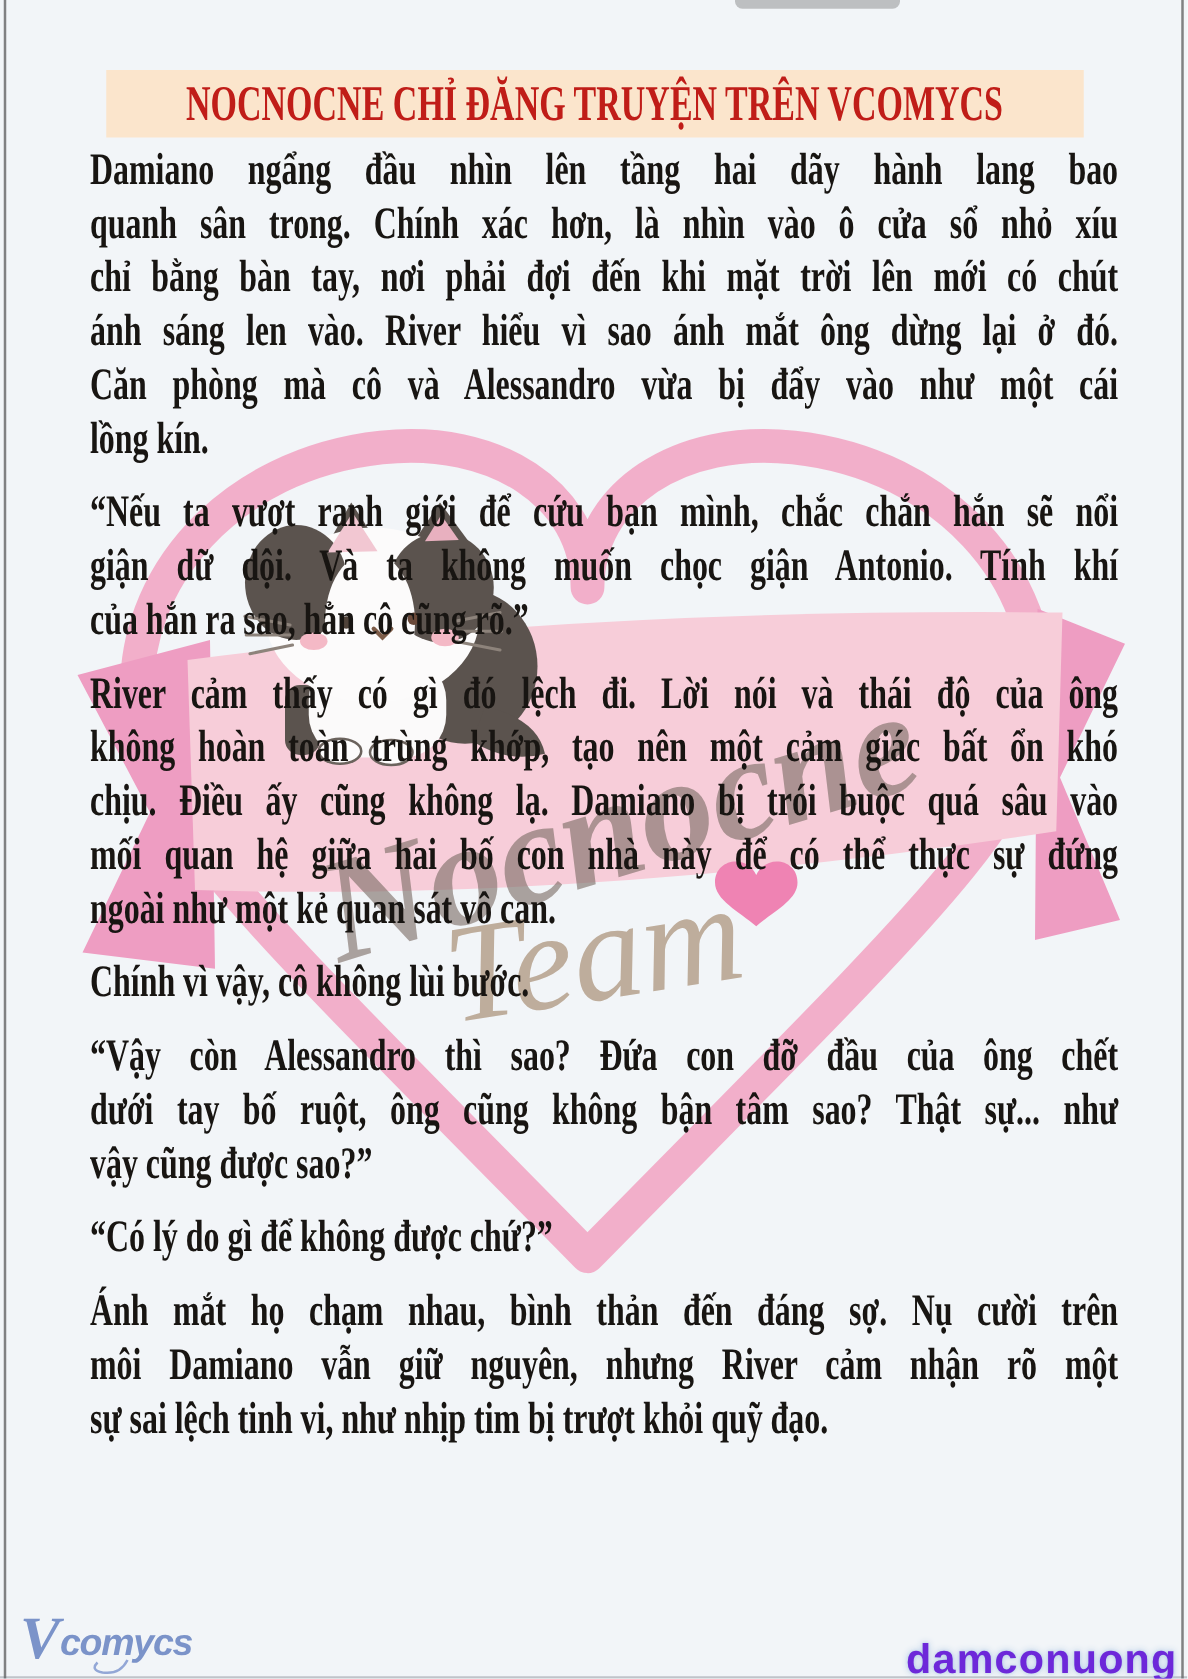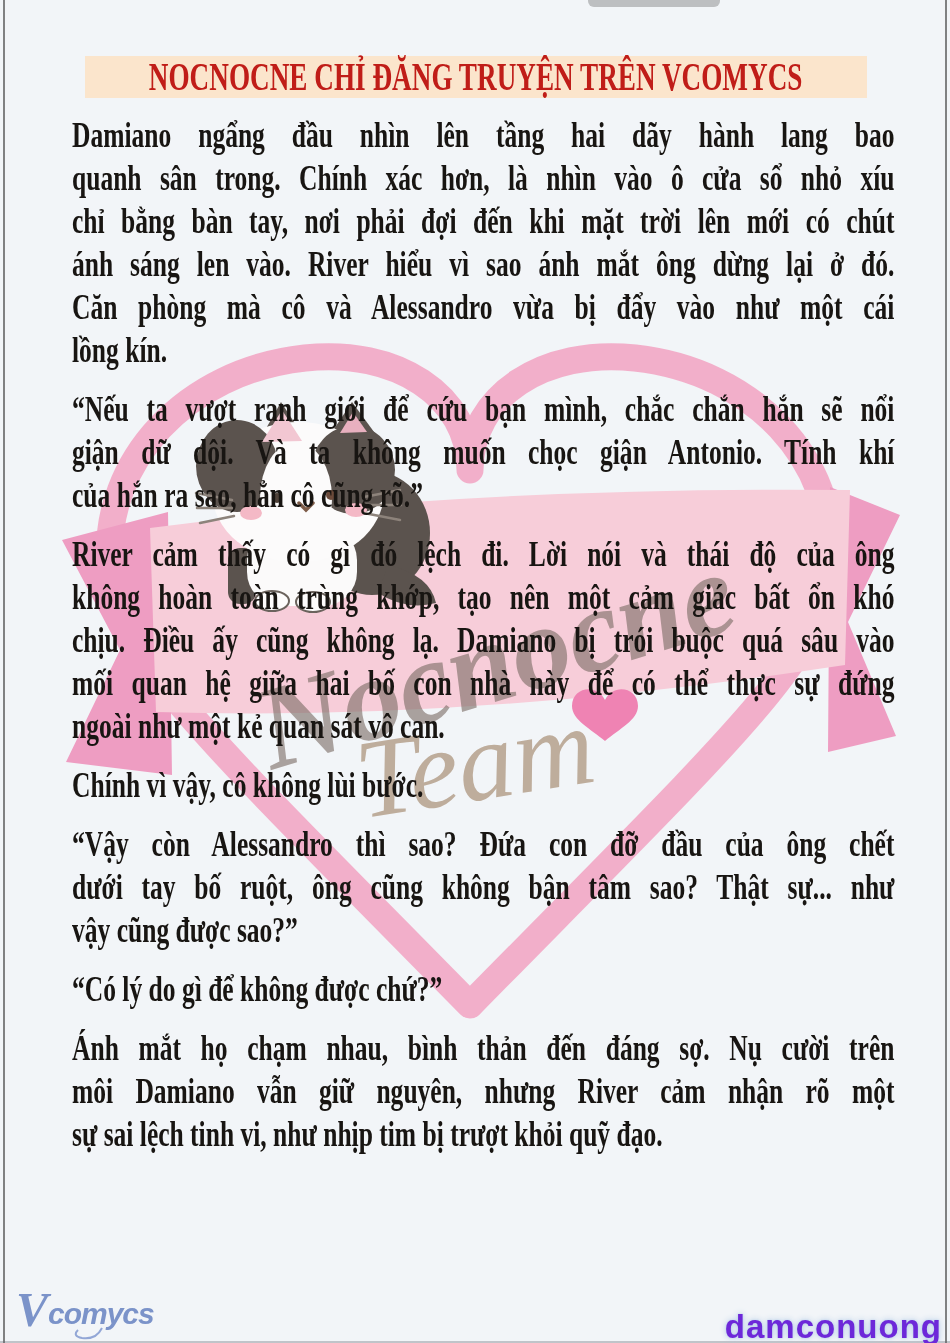--- a/index.html
+++ b/index.html
@@ -12,21 +12,21 @@
   .edge-line{position:absolute; top:0; bottom:0; width:2px; background:rgba(58,58,58,.62);}
   .edge-left{left:3px;}
   .edge-right{right:3px;}
   .edge-bottom{position:absolute; left:0; right:0; bottom:0; height:2px; background:rgba(100,106,116,.35);}
   .top-smudge{position:absolute; left:588px; top:0; width:132px; height:7px;
     background:rgba(110,110,110,.40); border-radius:0 0 6px 6px;}
 
   .watermark{position:absolute; inset:0; z-index:1;}
 
   .header-banner{
-    position:absolute; left:85px; top:56px; width:782px; height:42px;
+    position:absolute; left:85px; top:56px; width:782px; height:54px;
     background:var(--banner-bg,#fbe5cc);
     display:flex; align-items:center; justify-content:center;
     z-index:3;
   }
   .header-banner .hdr-text{
     white-space:nowrap; font-weight:bold; font-size:40px; line-height:42px;
     color:var(--banner-fg,#c01d18);
     transform:scaleX(0.68); transform-origin:50% 50%;
     letter-spacing:0px;
   }

